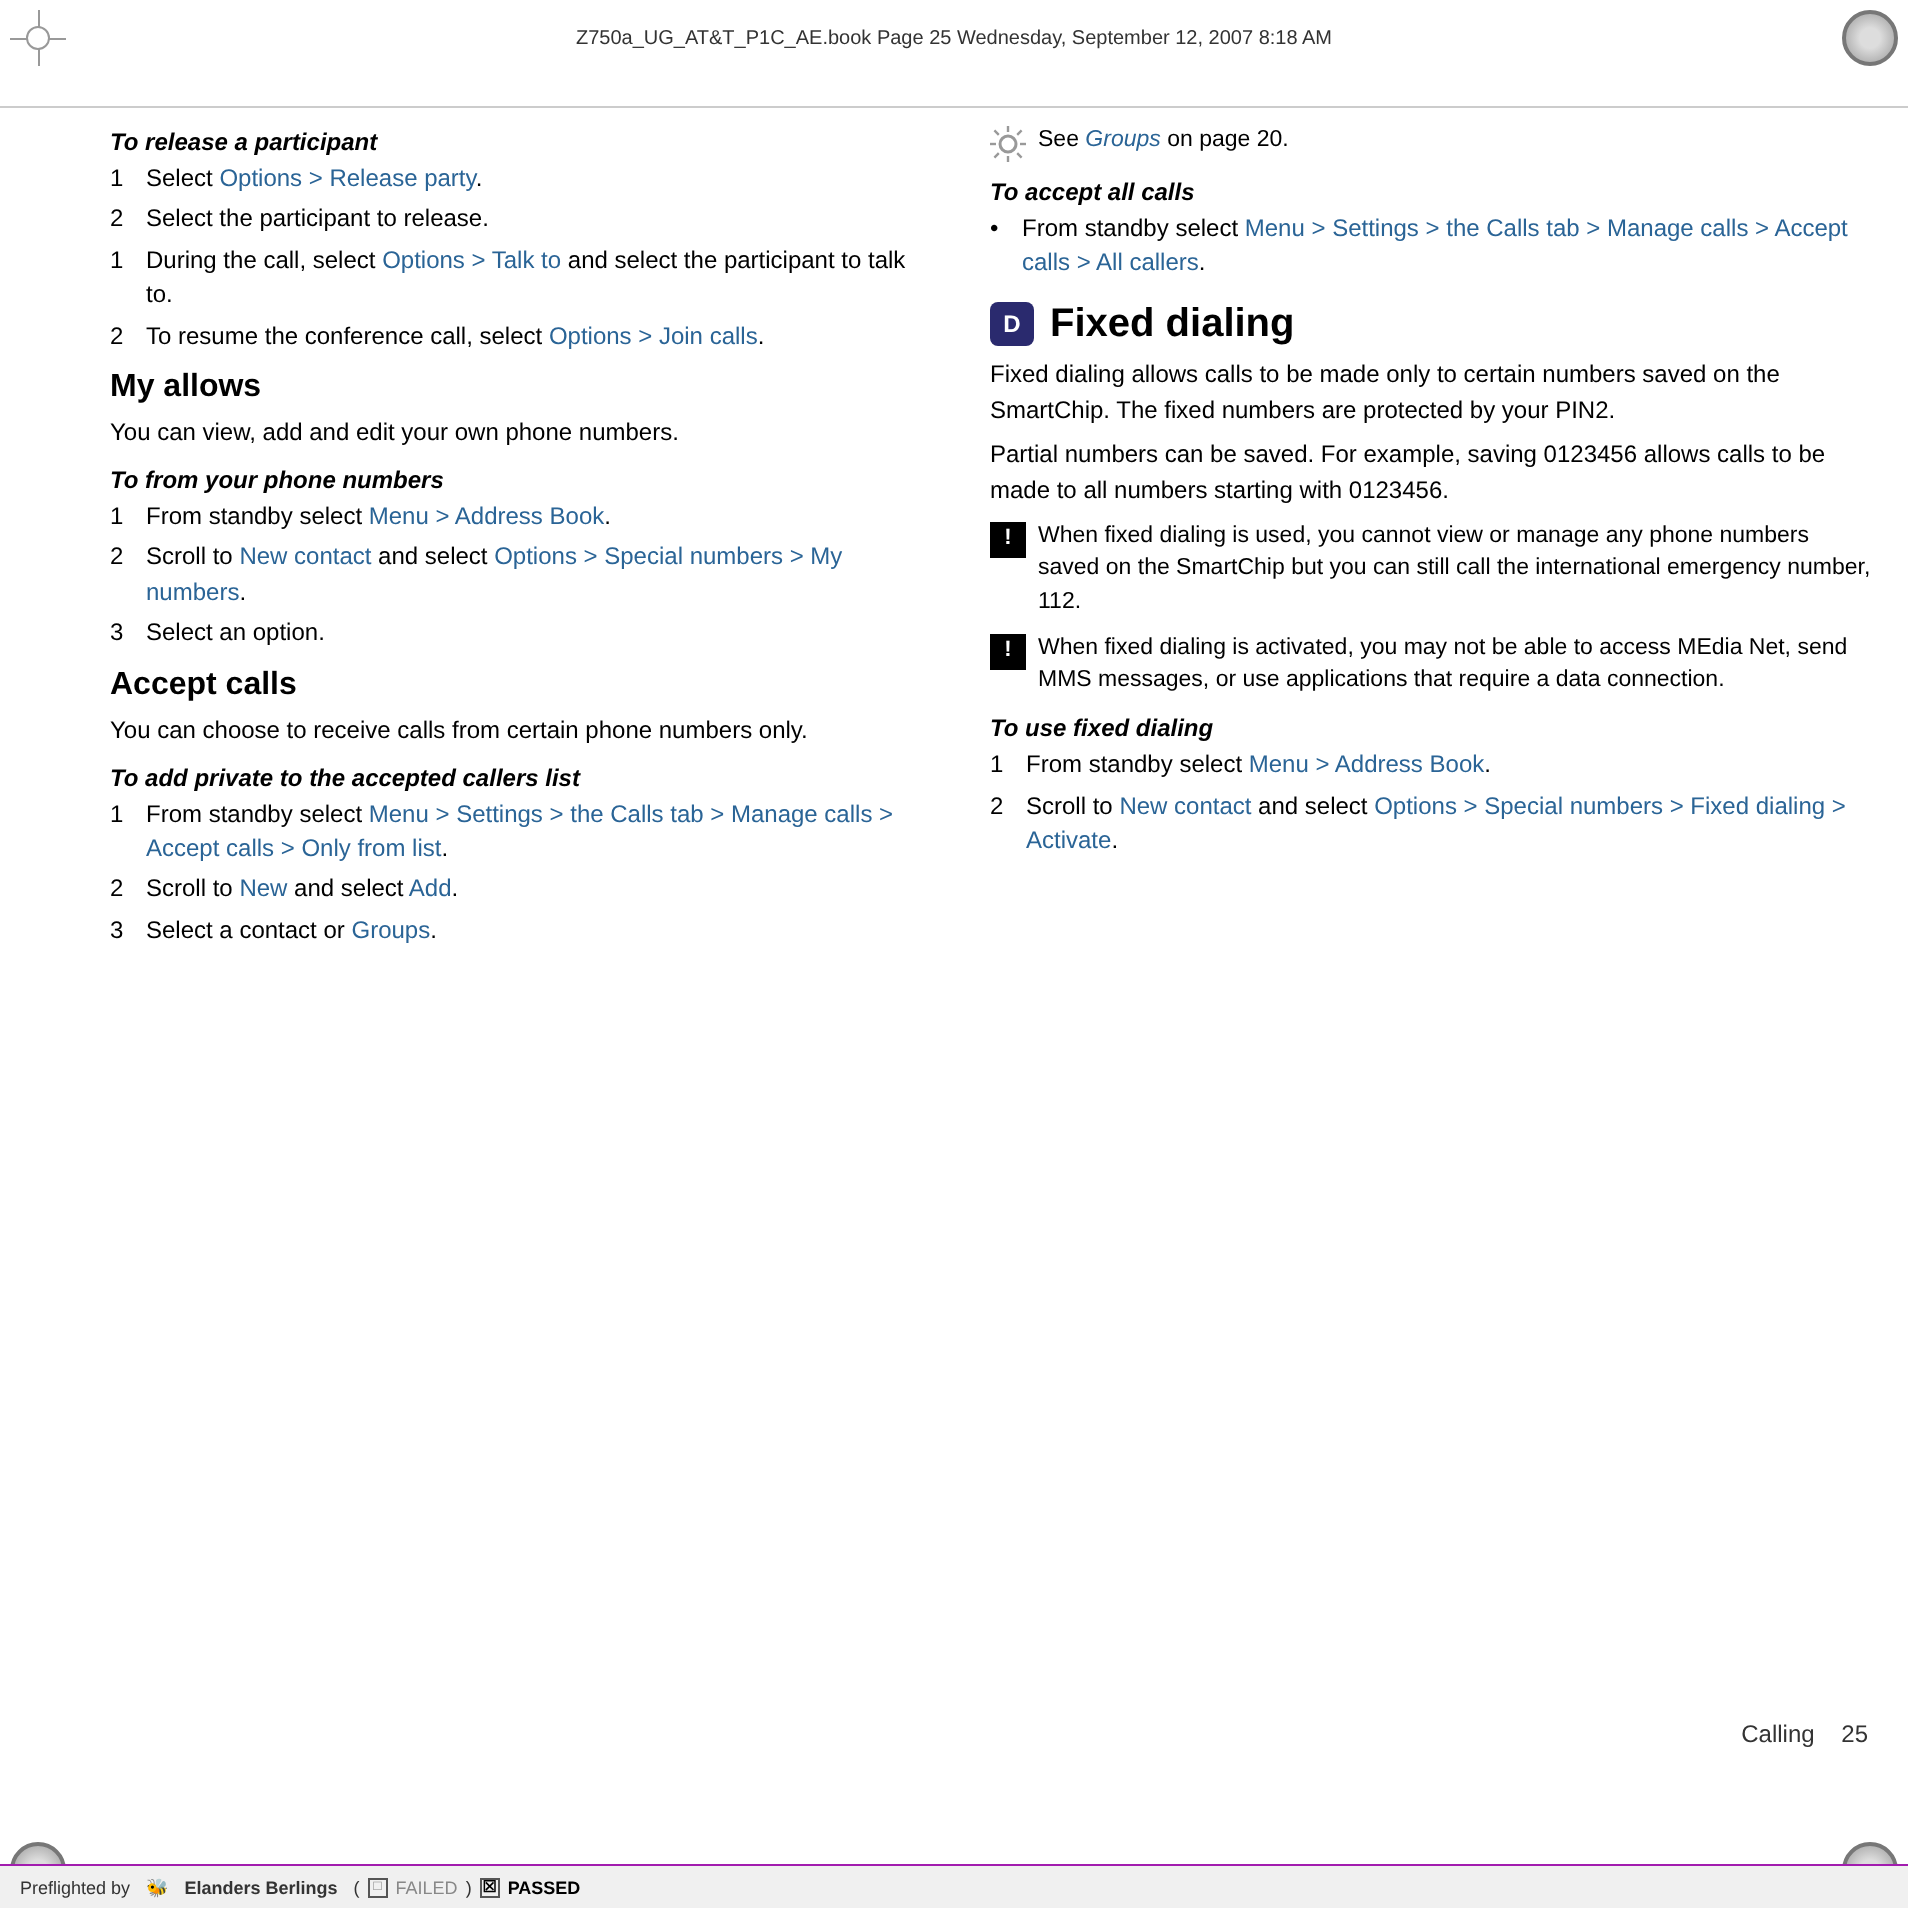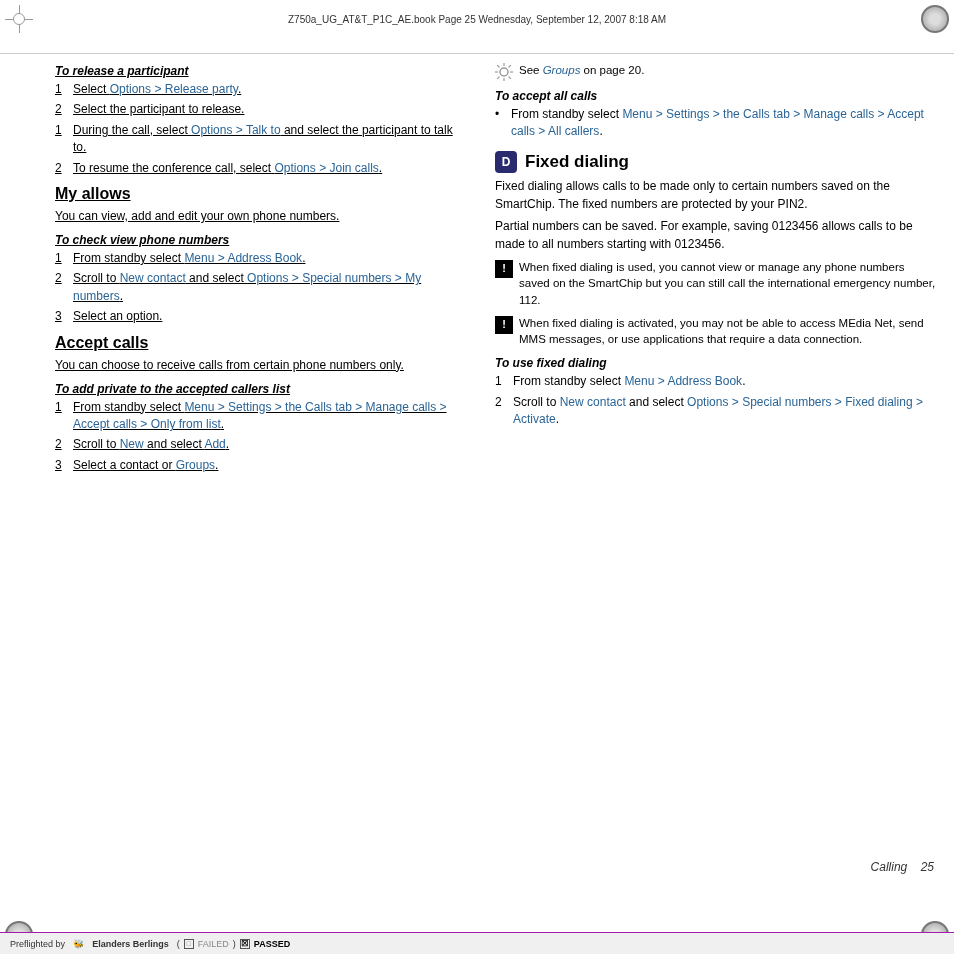--- a/index.html
+++ b/index.html
@@ -58,21 +58,20 @@
       position: absolute;
       top: 38px; bottom: 38px;
       left: 0; right: 0;
       display: flex;
       padding: 10px 0;
     }
 
     .left-column {
       width: 50%;
       padding: 8px 18px 8px 55px;
-      text-decoration: underline;
     }
 
     .right-column {
       width: 50%;
       padding: 8px 18px 8px 18px;
       border-left: none;
     }
 
     
     .section-title {
@@ -133,21 +132,21 @@
       width: 22px; height: 22px;
       background: #2a2a6e;
       border-radius: 4px;
       display: flex; align-items: center; justify-content: center;
       color: #fff;
       font-size: 12px;
       font-weight: bold;
       flex-shrink: 0;
     }
     .fd-title {
-      font-size: 17px;
+      font-size: 20px;
       font-weight: bold;
     }
 
     
     .tip-box {
       display: flex;
       align-items: flex-start;
       gap: 6px;
       margin: 6px 0;
       font-size: 11.5px;
@@ -169,21 +168,20 @@
       margin-top: 1px;
     }
 
     
     .page-footer {
       position: absolute;
       bottom: 42px;
       right: 20px;
       font-size: 12px;
       color: #333;
-      font-style: italic;
     }
 
     
     .preflight-bar {
       position: absolute;
       bottom: 0; left: 0; right: 0;
       height: 22px;
       background: #f0f0f0;
       border-top: 1px solid #a21caf;
       display: flex;
@@ -296,21 +294,21 @@
     </div>
 
     <div class="section-title">
       <span>My allows</span>
     </div>
     <div class="body-text">
       <span>You can view, add and edit your own phone numbers.</span>
     </div>
 
     <div class="section-title-italic">
-      <em>To check view phone numbers</em>
+      <em>To from your phone numbers</em>
     </div>
     <div class="numbered-item">
       <span class="num">1</span>
       <span class="item-text">From standby select <span class="highlight">Menu &gt; Address Book</span>.</span>
     </div>
     <div class="numbered-item">
       <span class="num">2</span>
       <span class="item-text">Scroll to <span class="highlight">New contact</span> and select <span class="highlight">Options &gt; Special numbers &gt; My numbers</span>.</span>
     </div>
     <div class="numbered-item">

